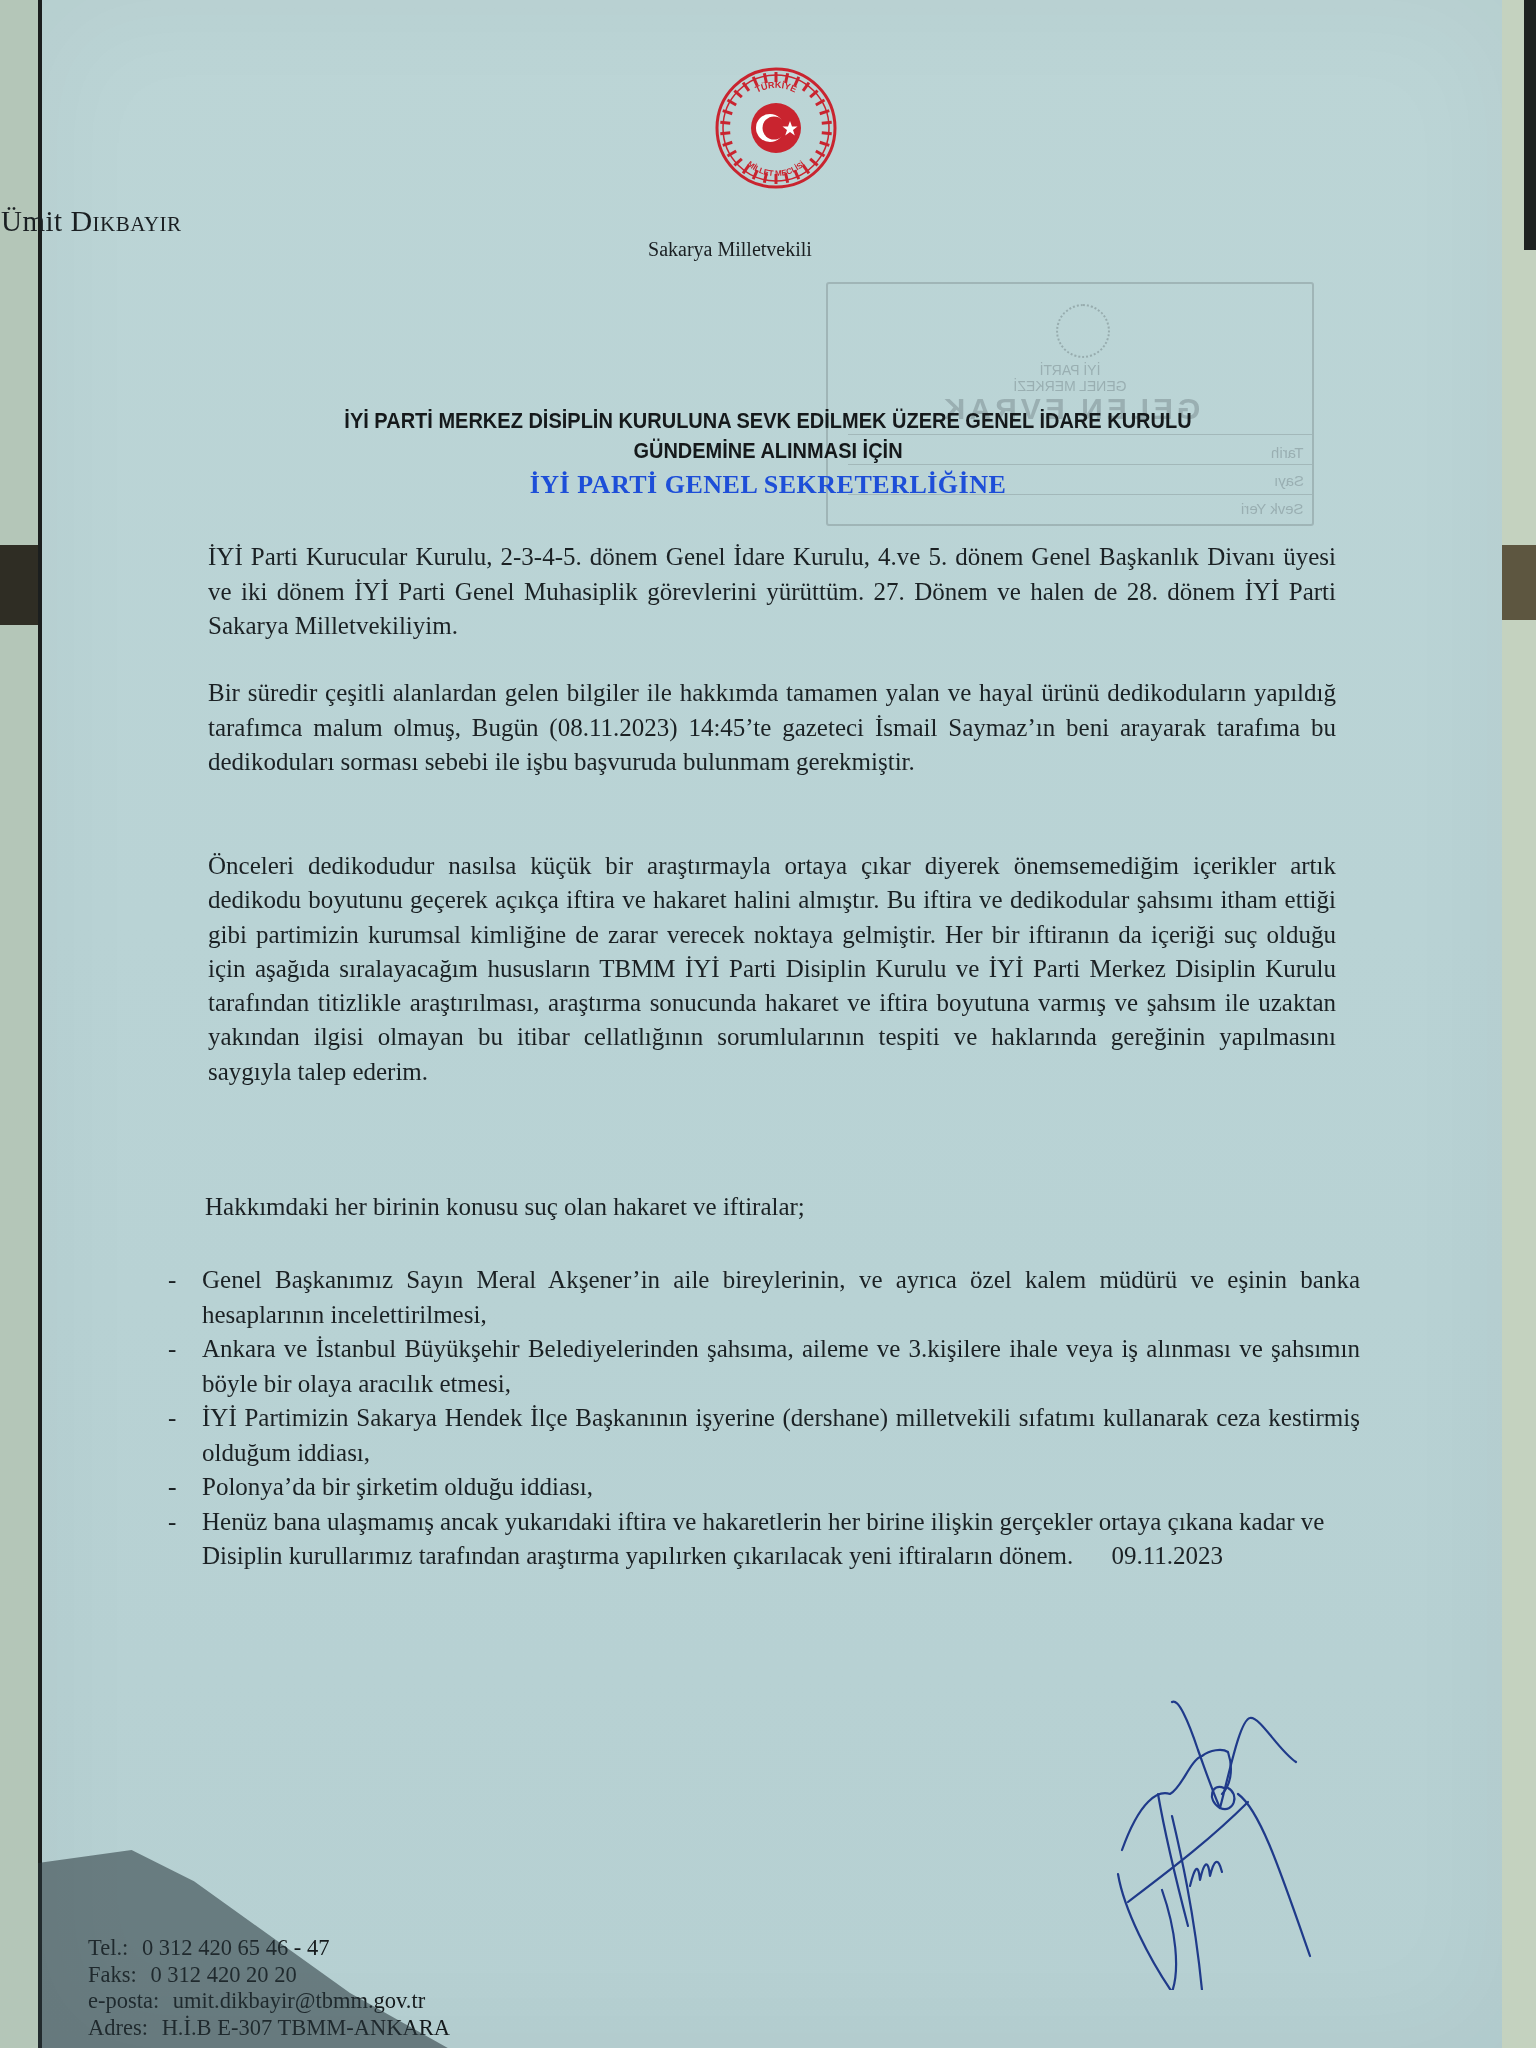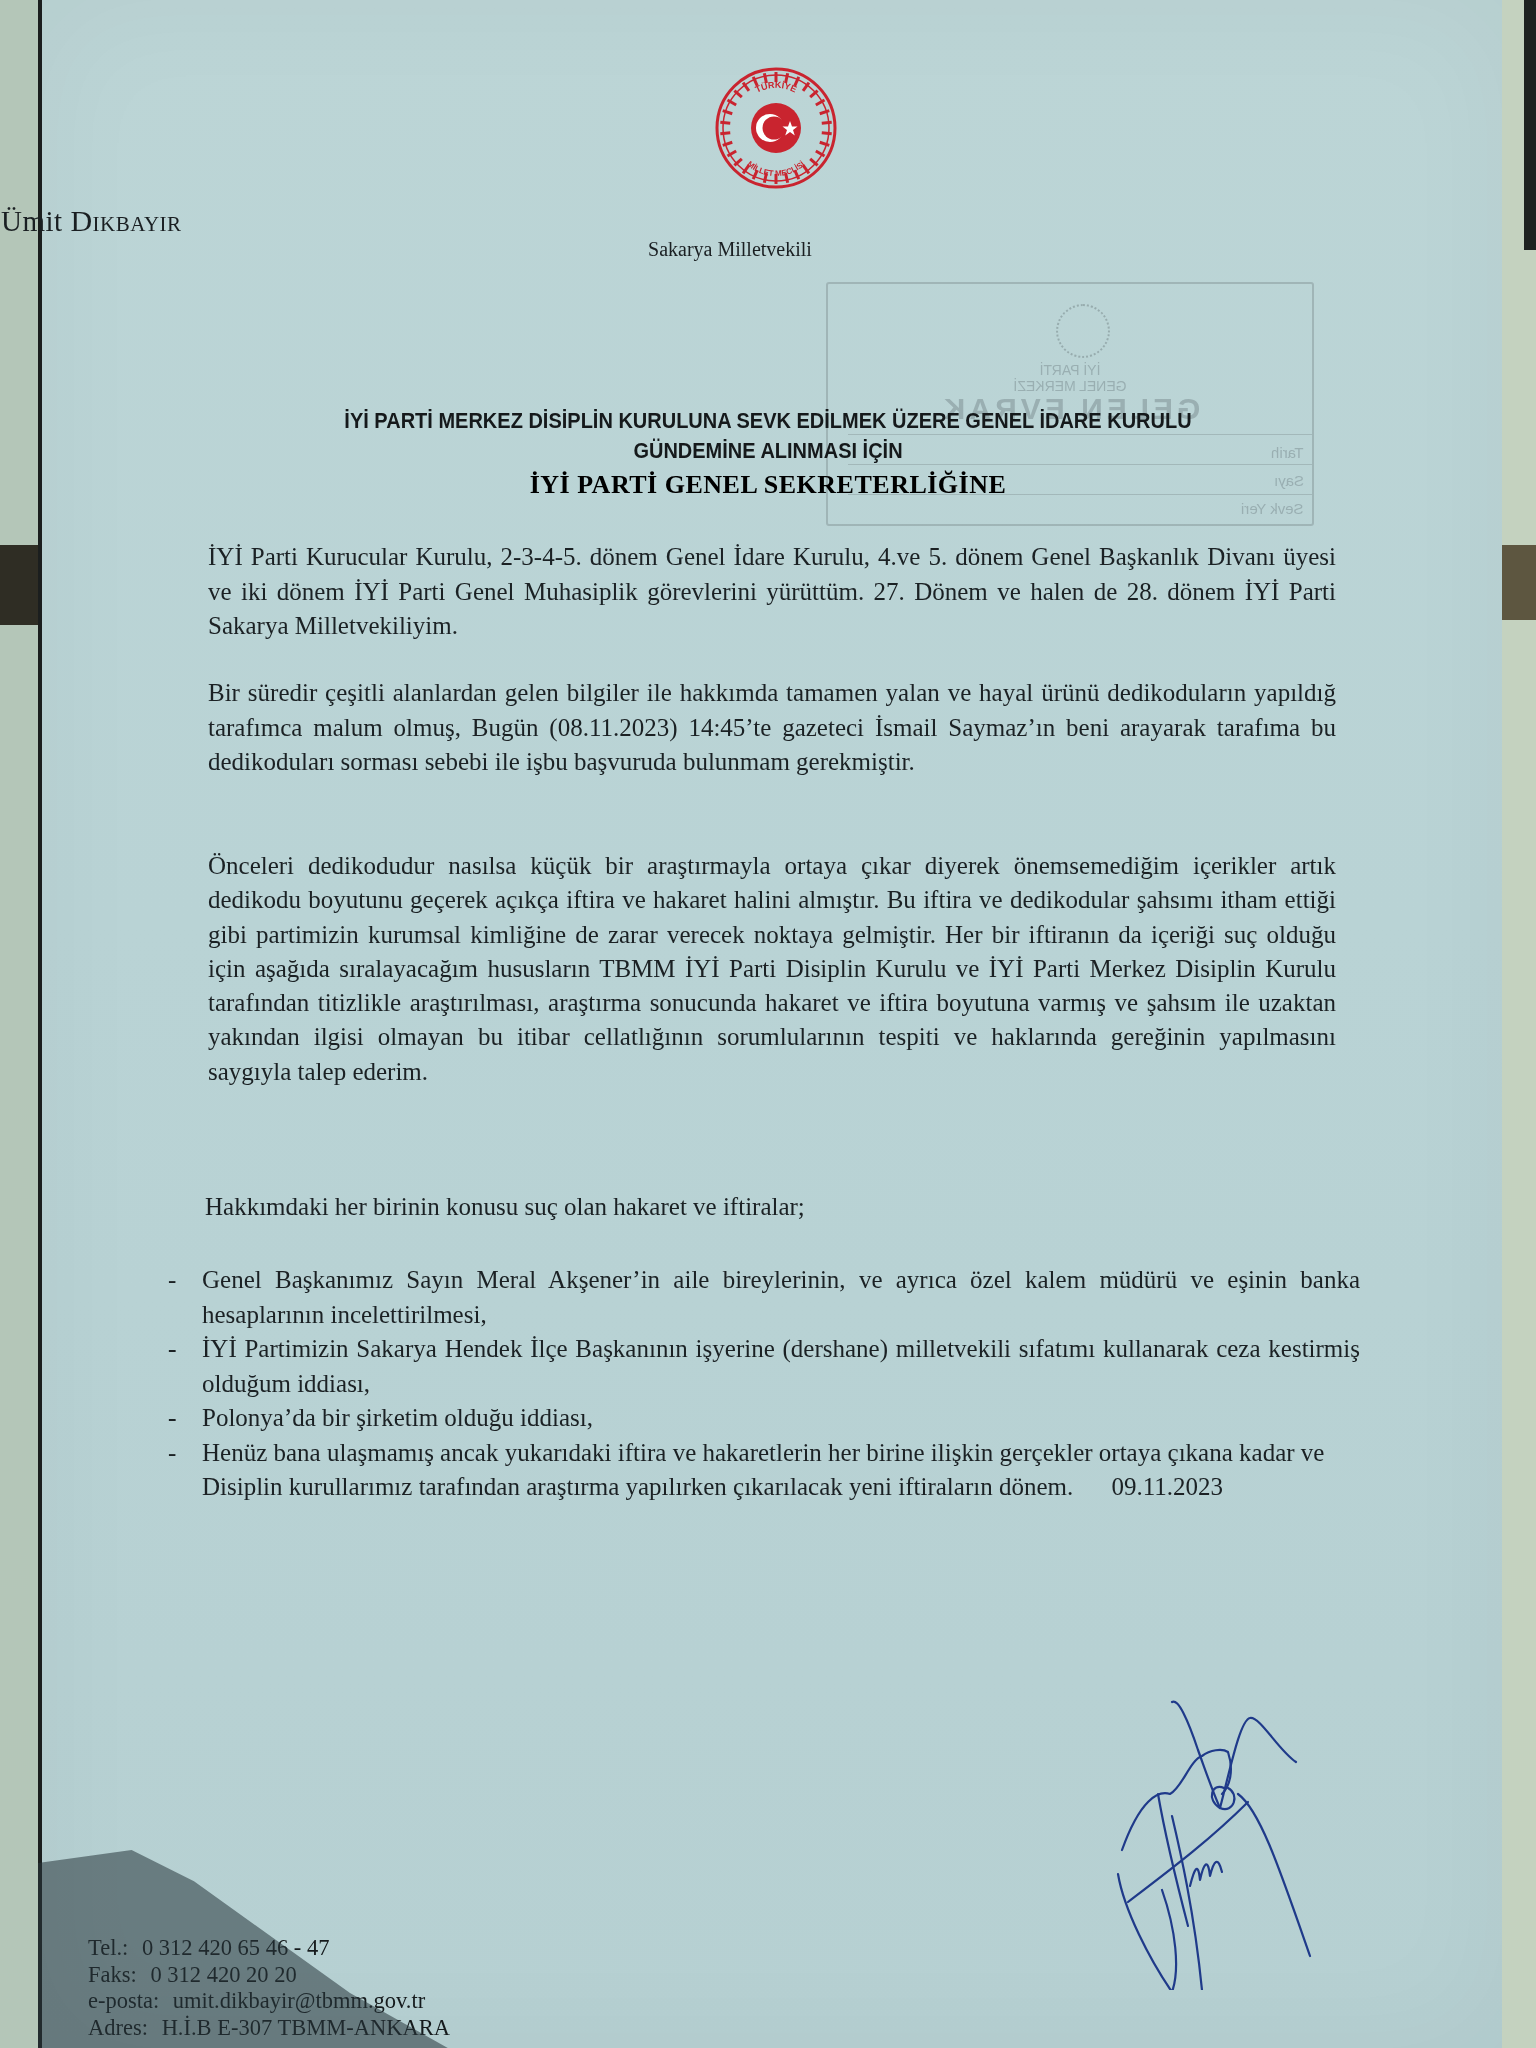--- a/index.html
+++ b/index.html
@@ -46,21 +46,21 @@
     .stamp .l3 { position: absolute; left: 0; width: 100%; top: 108px; font-size: 30px; font-weight: bold; letter-spacing: 4px; transform: scaleX(-1); }
     .stamp .row { position: absolute; right: 8px; font-size: 15px; transform: scaleX(-1); }
     .stamp .line { position: absolute; left: 20px; right: 0; height: 0; border-top: 1.5px solid rgba(90,100,105,0.25); }
     .heading1 {
       position: absolute; left: 0; width: 1536px; top: 406px; text-align: center;
       font-family: "Liberation Sans", sans-serif; font-weight: bold; font-size: 21.5px;
       line-height: 30px; color: #15191b; transform: scaleX(0.93);
     }
     .heading2 {
       position: absolute; left: 0; width: 1536px; top: 470px; text-align: center;
-      font-weight: bold; font-size: 26px; letter-spacing: 0.5px; color: #000000; font-family: Liberation Serif, serif;
+      font-weight: bold; font-size: 26px; letter-spacing: 0.5px; color: #1d4ed8; font-family: Liberation Serif, serif;
     }
     .para {
       position: absolute; left: 208px; width: 1128px;
       font-size: 25px; line-height: 34.5px; text-align: justify; color: #1b2124;
     }
     .p1 { top: 540px; }
     .p2 { top: 676px; }
     .p3 { top: 849px; line-height: 34.3px; }
     .intro { position: absolute; left: 205px; top: 1193px; font-size: 25px; color: #1b2124; }
     .list { position: absolute; left: 165px; top: 1263px; width: 1195px; font-size: 25px; line-height: 34.5px; color: #1b2124; }
@@ -168,20 +168,21 @@
 
 <div class="intro">Hakkımdaki her birinin konusu suç olan hakaret ve iftiralar;</div>
 
 <div class="list">
   <div class="item">
     <span class="dash">-</span>
     <span>Genel Başkanımız Sayın Meral Akşener’in aile bireylerinin,  ve ayrıca özel kalem müdürü ve eşinin banka hesaplarının incelettirilmesi,</span>
   </div>
   <div class="item">
     <span class="dash">-</span>
+    <span>Ankara ve İstanbul Büyükşehir Belediyelerinden şahsıma, aileme ve 3.kişilere ihale veya iş alınması ve şahsımın böyle bir olaya aracılık etmesi,</span>
   </div>
   <div class="item">
     <span class="dash">-</span>
     <span>İYİ Partimizin Sakarya Hendek İlçe Başkanının işyerine (dershane) milletvekili sıfatımı kullanarak ceza kestirmiş olduğum iddiası,</span>
   </div>
   <div class="item">
     <span class="dash">-</span>
   </div>
   <div class="item">
     <span class="dash">-</span>

